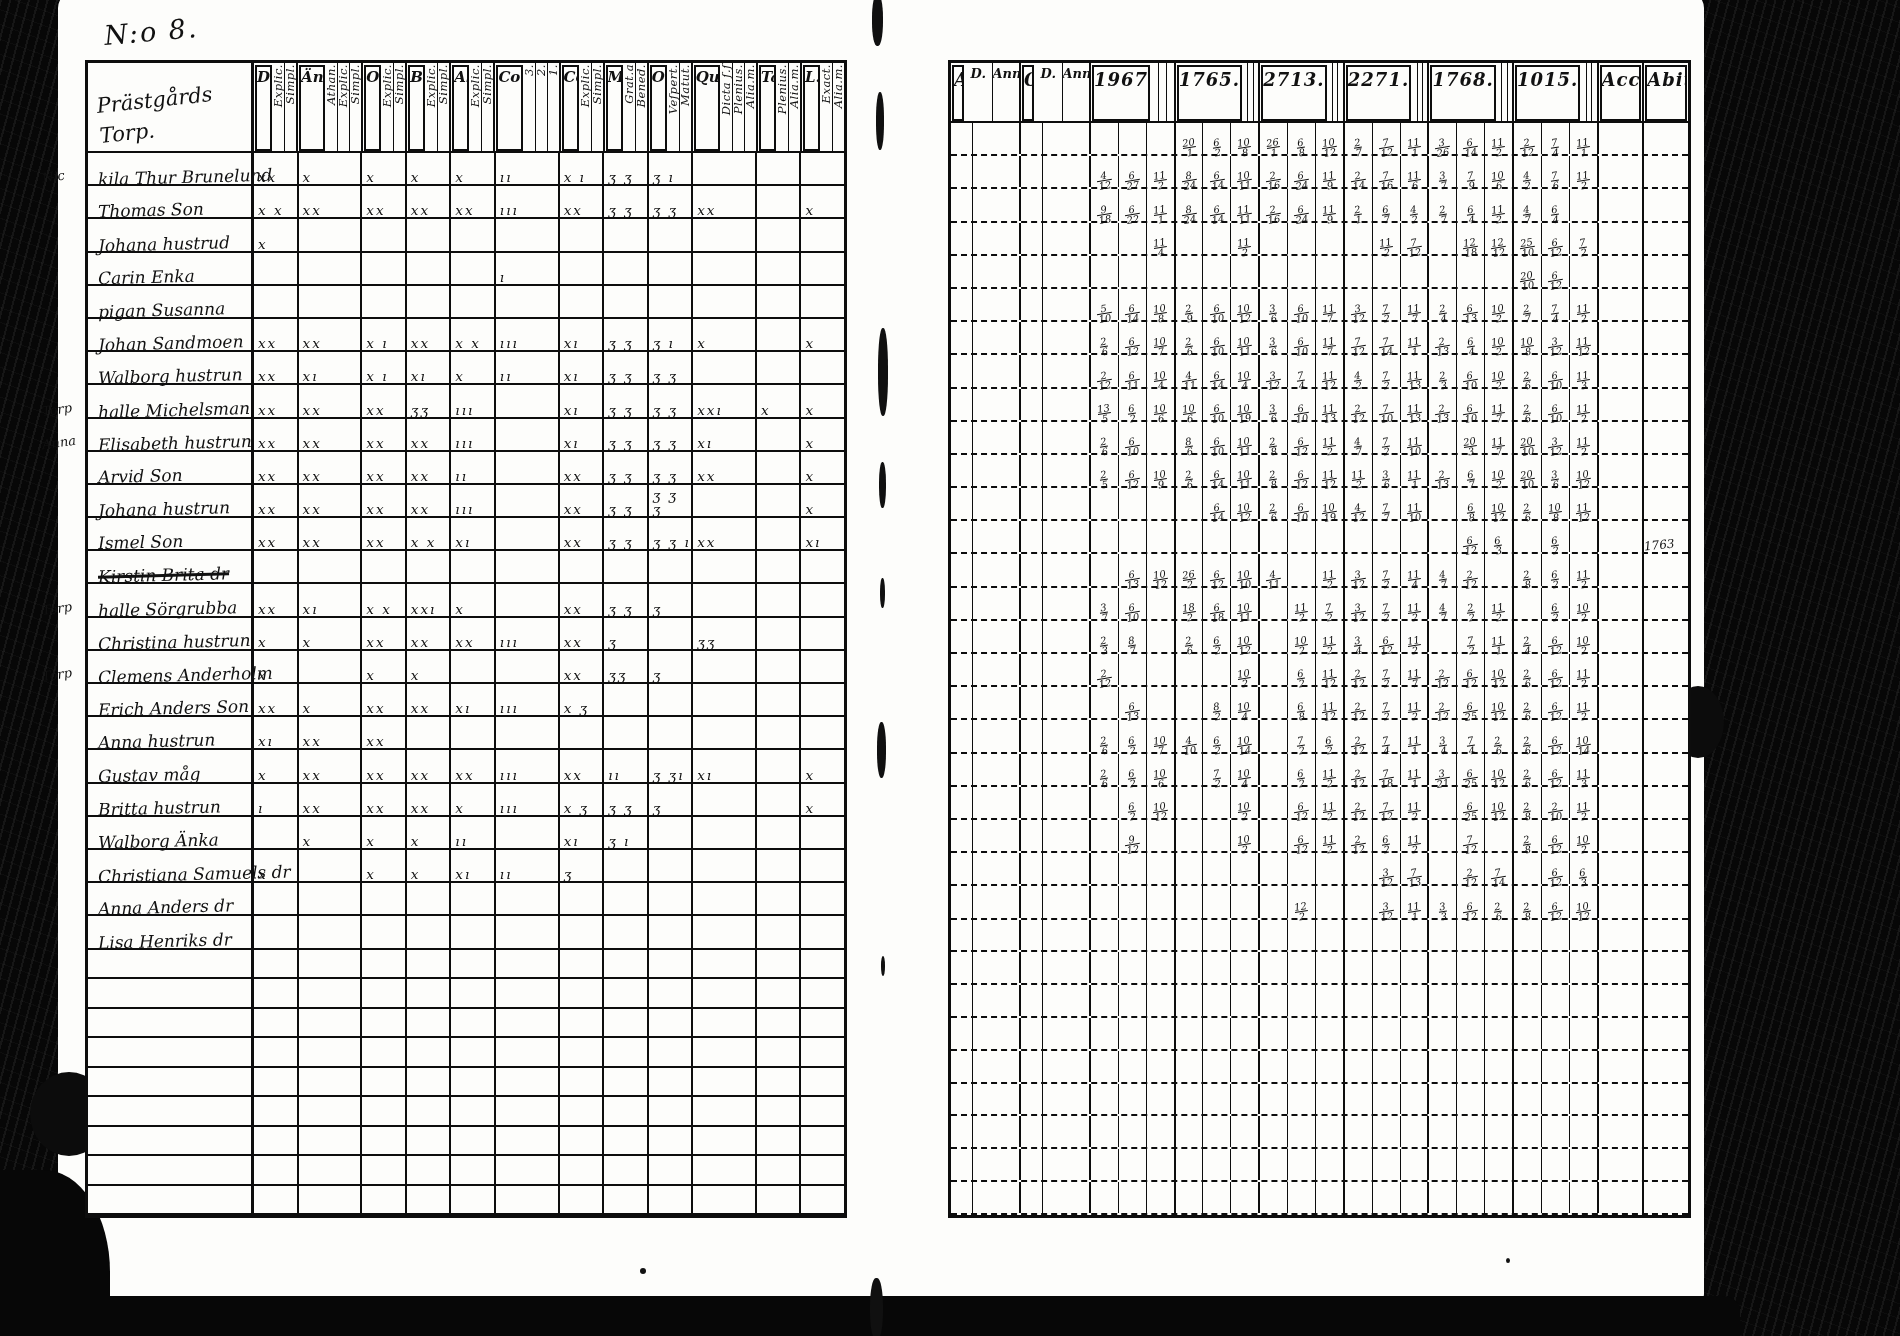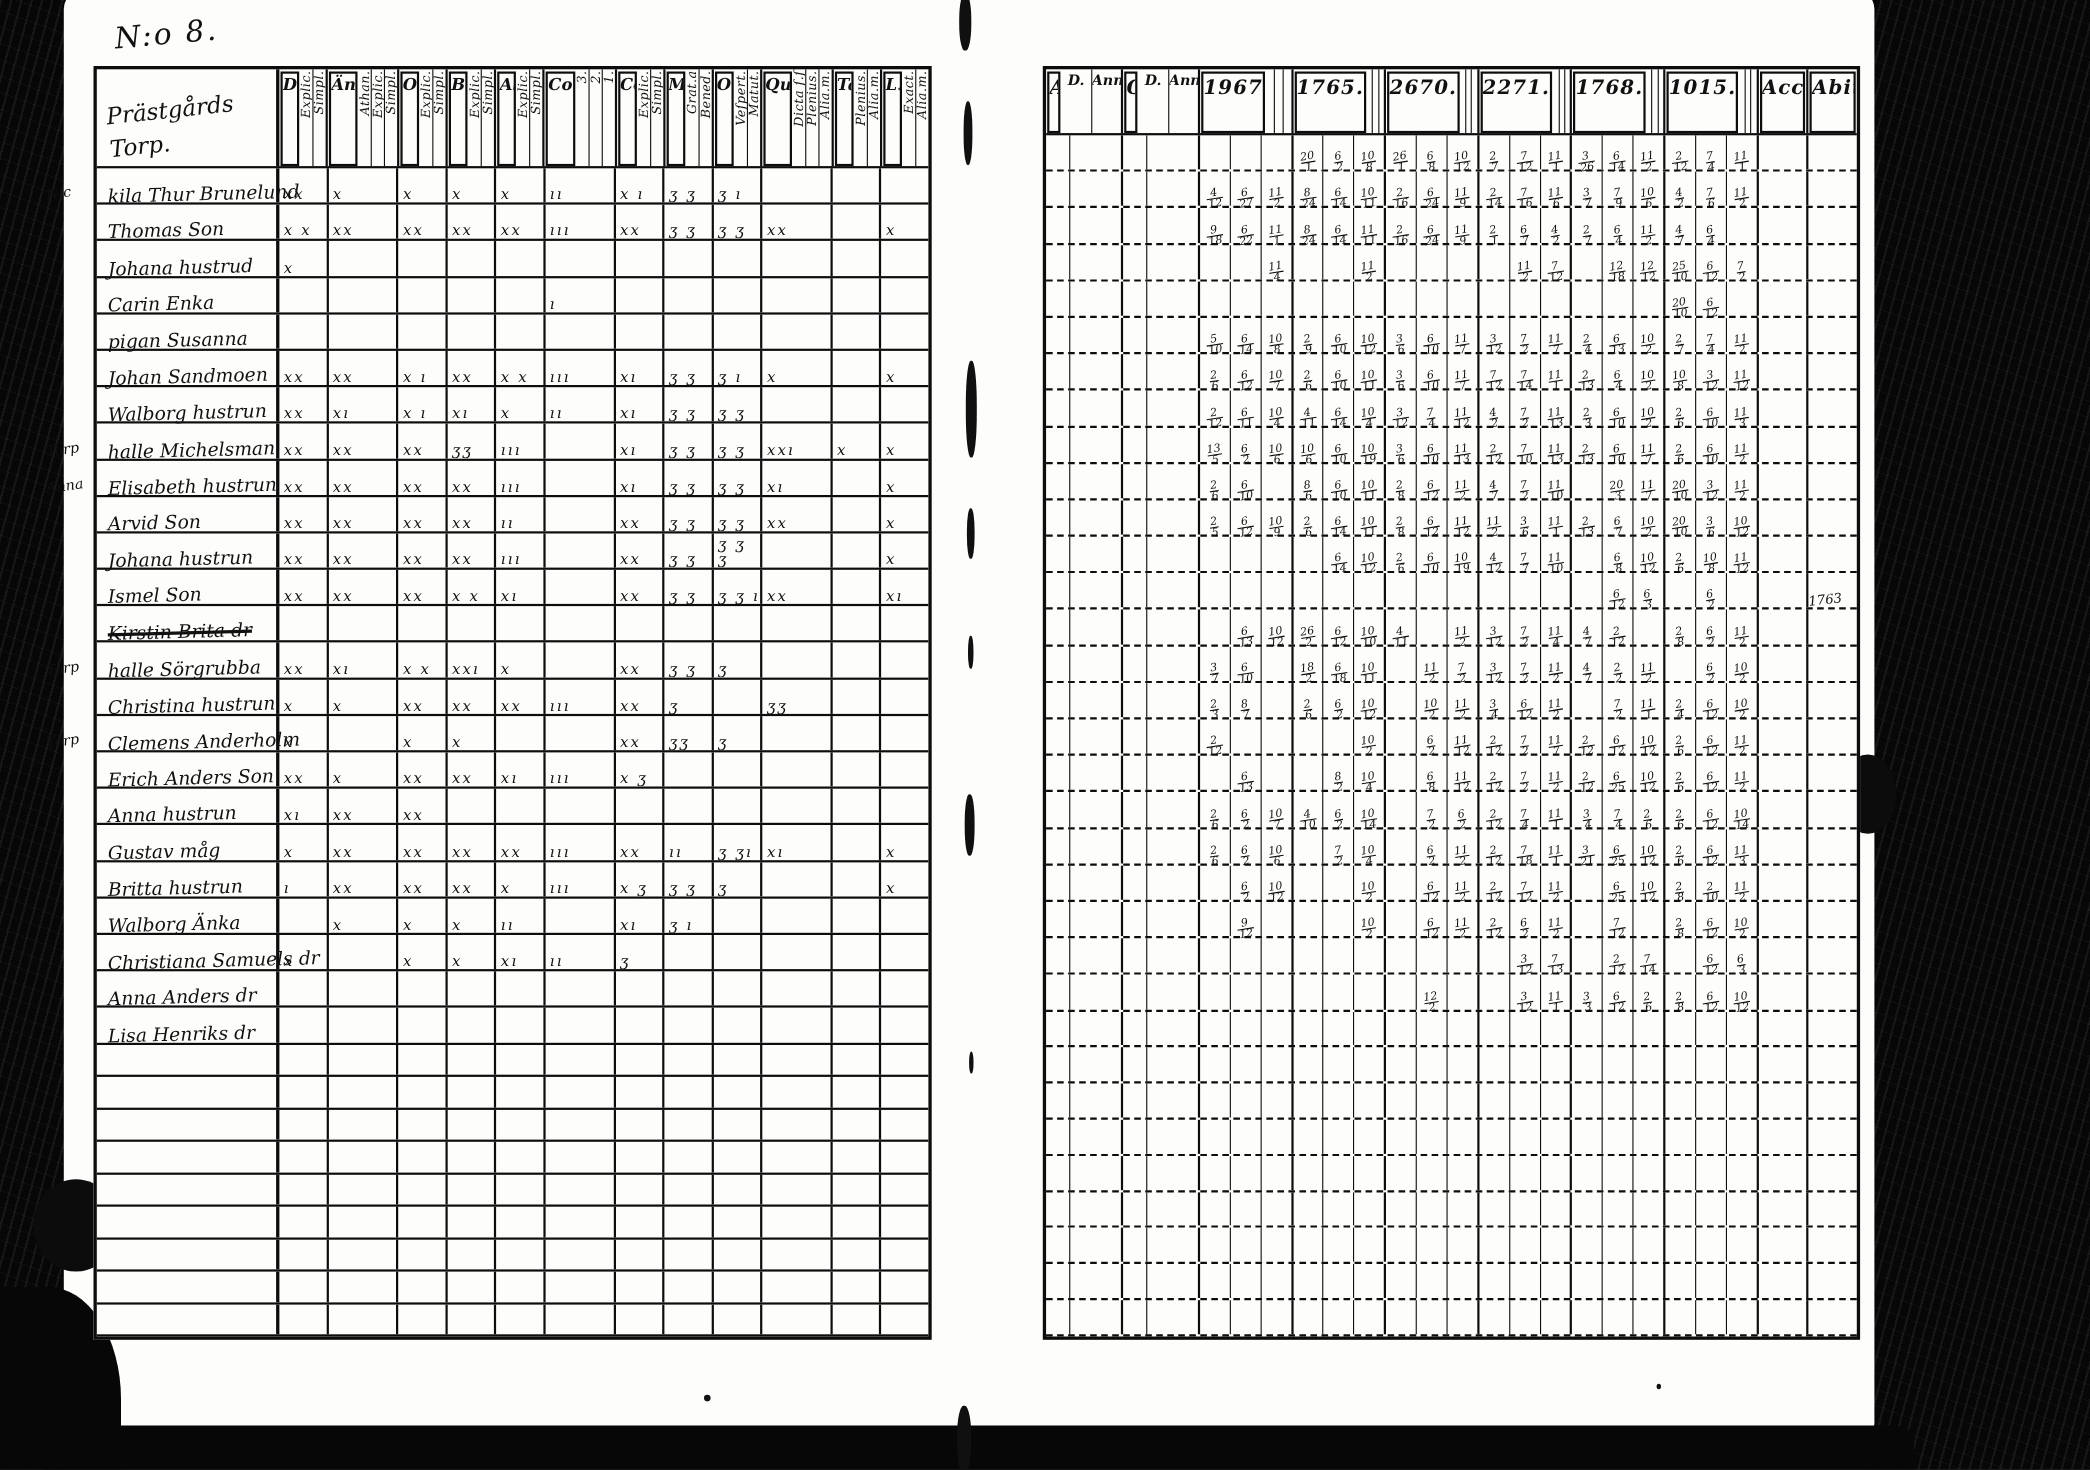--- a/index.html
+++ b/index.html
@@ -826,21 +826,21 @@
         </div>
         <div class="gcol" style="flex: 2.55 1 0px;">
           <div class="glabel">1765.</div>
           <div class="subrow">
             <div class="dsub"></div>
             <div class="dsub"></div>
             <div class="dsub"></div>
           </div>
         </div>
         <div class="gcol" style="flex: 2.55 1 0px;">
-          <div class="glabel">2670.</div>
+          <div class="glabel">2713.</div>
           <div class="subrow">
             <div class="dsub"></div>
             <div class="dsub"></div>
             <div class="dsub"></div>
           </div>
         </div>
         <div class="gcol" style="flex: 2.55 1 0px;">
           <div class="glabel">2271.</div>
           <div class="subrow">
             <div class="dsub"></div>

